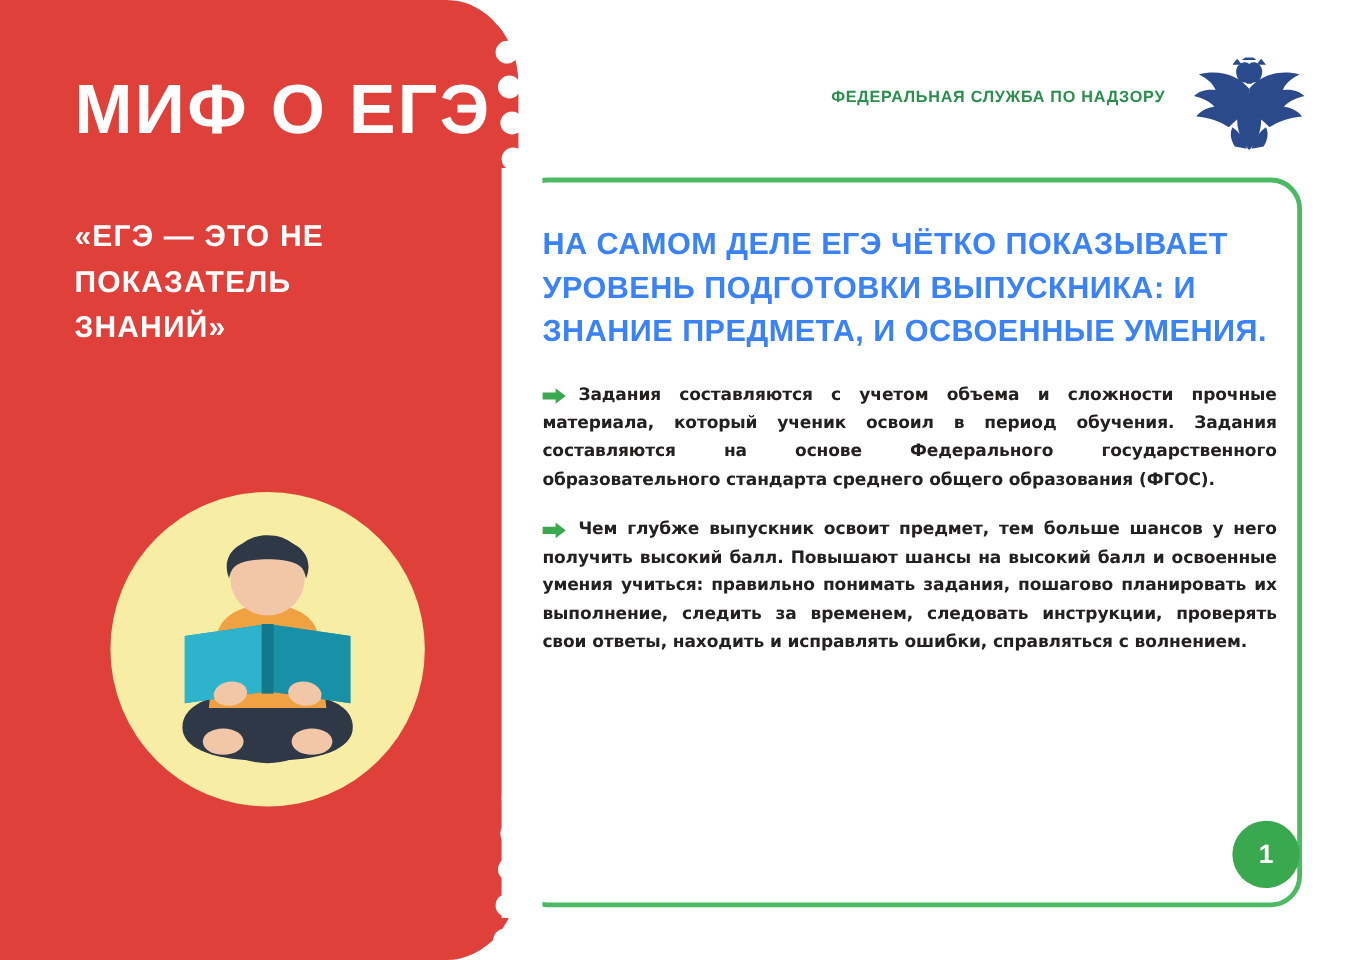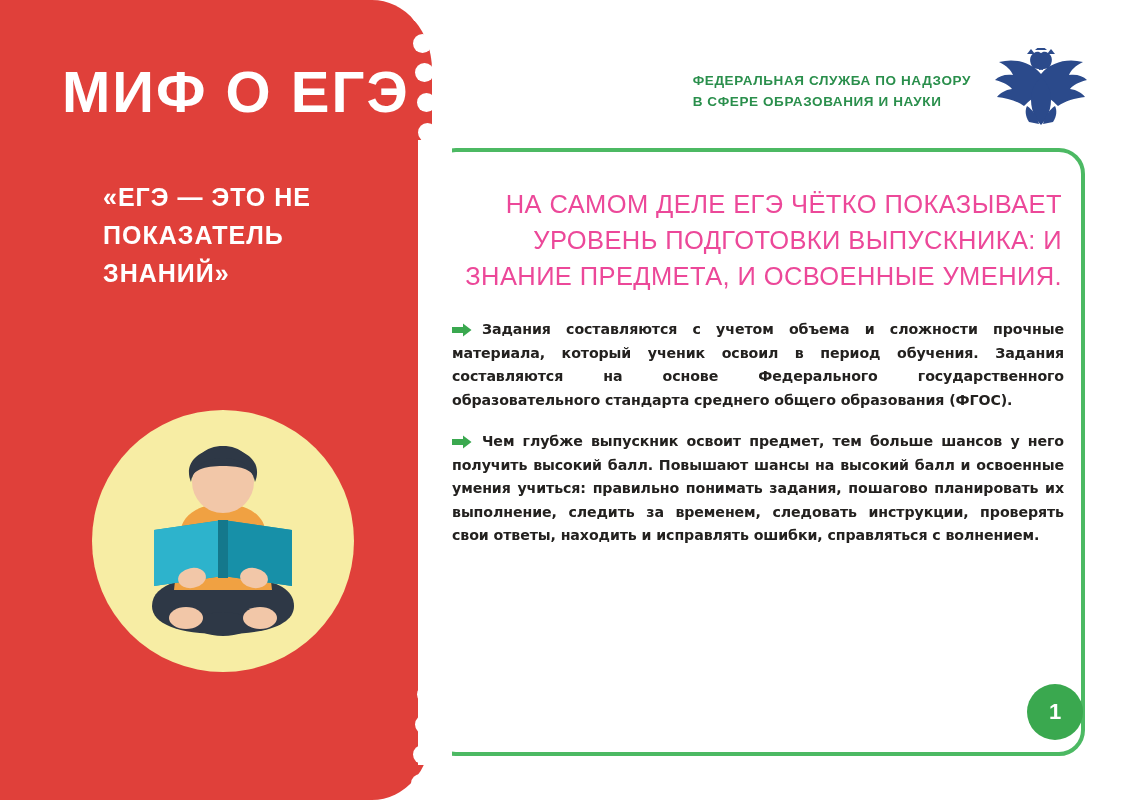--- a/index.html
+++ b/index.html
@@ -64,21 +64,20 @@
   .myth-sub {
     position: absolute;
     left: 62px;
     top: 178px;
     width: 300px;
     font-size: 25px;
     line-height: 38px;
     font-weight: bold;
     color: #ffffff;
     letter-spacing: 1px;
-    margin-left: 41px;
   }
 
   
   .illus {
     position: absolute;
     left: 92px;
     top: 410px;
     width: 262px;
     height: 262px;
   }
@@ -130,26 +129,25 @@
     height: 625px;
     background: #ffffff;
     z-index: 2;
   }
 
   .headline {
     position: absolute;
     left: 452px;
     top: 186px;
     width: 610px;
-    color: #ec4899;
+    color: #3b82f6;
     font-size: 25.5px;
     line-height: 36px;
-    font-weight: normal;
+    font-weight: bold;
     letter-spacing: 0.4px;
-    text-align: right;
   }
 
   .bullets {
     position: absolute;
     left: 452px;
     top: 318px;
     width: 612px;
   }
   .bullet {
     position: relative;
@@ -259,21 +257,20 @@
       <i style="top: 626.222px; left: 15.089px;"></i>
       <i style="top: 655.852px; left: 13.4356px;"></i>
       <i style="top: 685.481px; left: 11.6737px;"></i>
       <i style="top: 715.111px; left: 9.82905px;"></i>
       <i style="top: 744.741px; left: 7.92859px;"></i>
       <i style="top: 774.37px; left: 6px;"></i>
     </div>
 
   <div class="gov-text">
     <div>ФЕДЕРАЛЬНАЯ СЛУЖБА ПО НАДЗОРУ</div>
-    <div>В СФЕРЕ ОБРАЗОВАНИЯ И НАУКИ</div>
   </div>
 
   <div class="emblem">
     <svg width="96" height="78" viewBox="0 0 96 78">
       <g fill="#2b4a8b">
 
         <path d="M48 26 C38 14, 22 10, 6 14 C14 18, 18 22, 20 27 C12 26, 6 28, 2 32 C10 34, 16 37, 19 41 C12 42, 7 45, 4 49 C14 50, 24 53, 31 58 C36 53, 42 48, 48 46 Z"></path>
         <path d="M48 26 C58 14, 74 10, 90 14 C82 18, 78 22, 76 27 C84 26, 90 28, 94 32 C86 34, 80 37, 77 41 C84 42, 89 45, 92 49 C82 50, 72 53, 65 58 C60 53, 54 48, 48 46 Z"></path>
 
         <path d="M40 20 C36 14, 36 8, 41 5 C45 2, 50 5, 50 10 L50 22 Z"></path>

